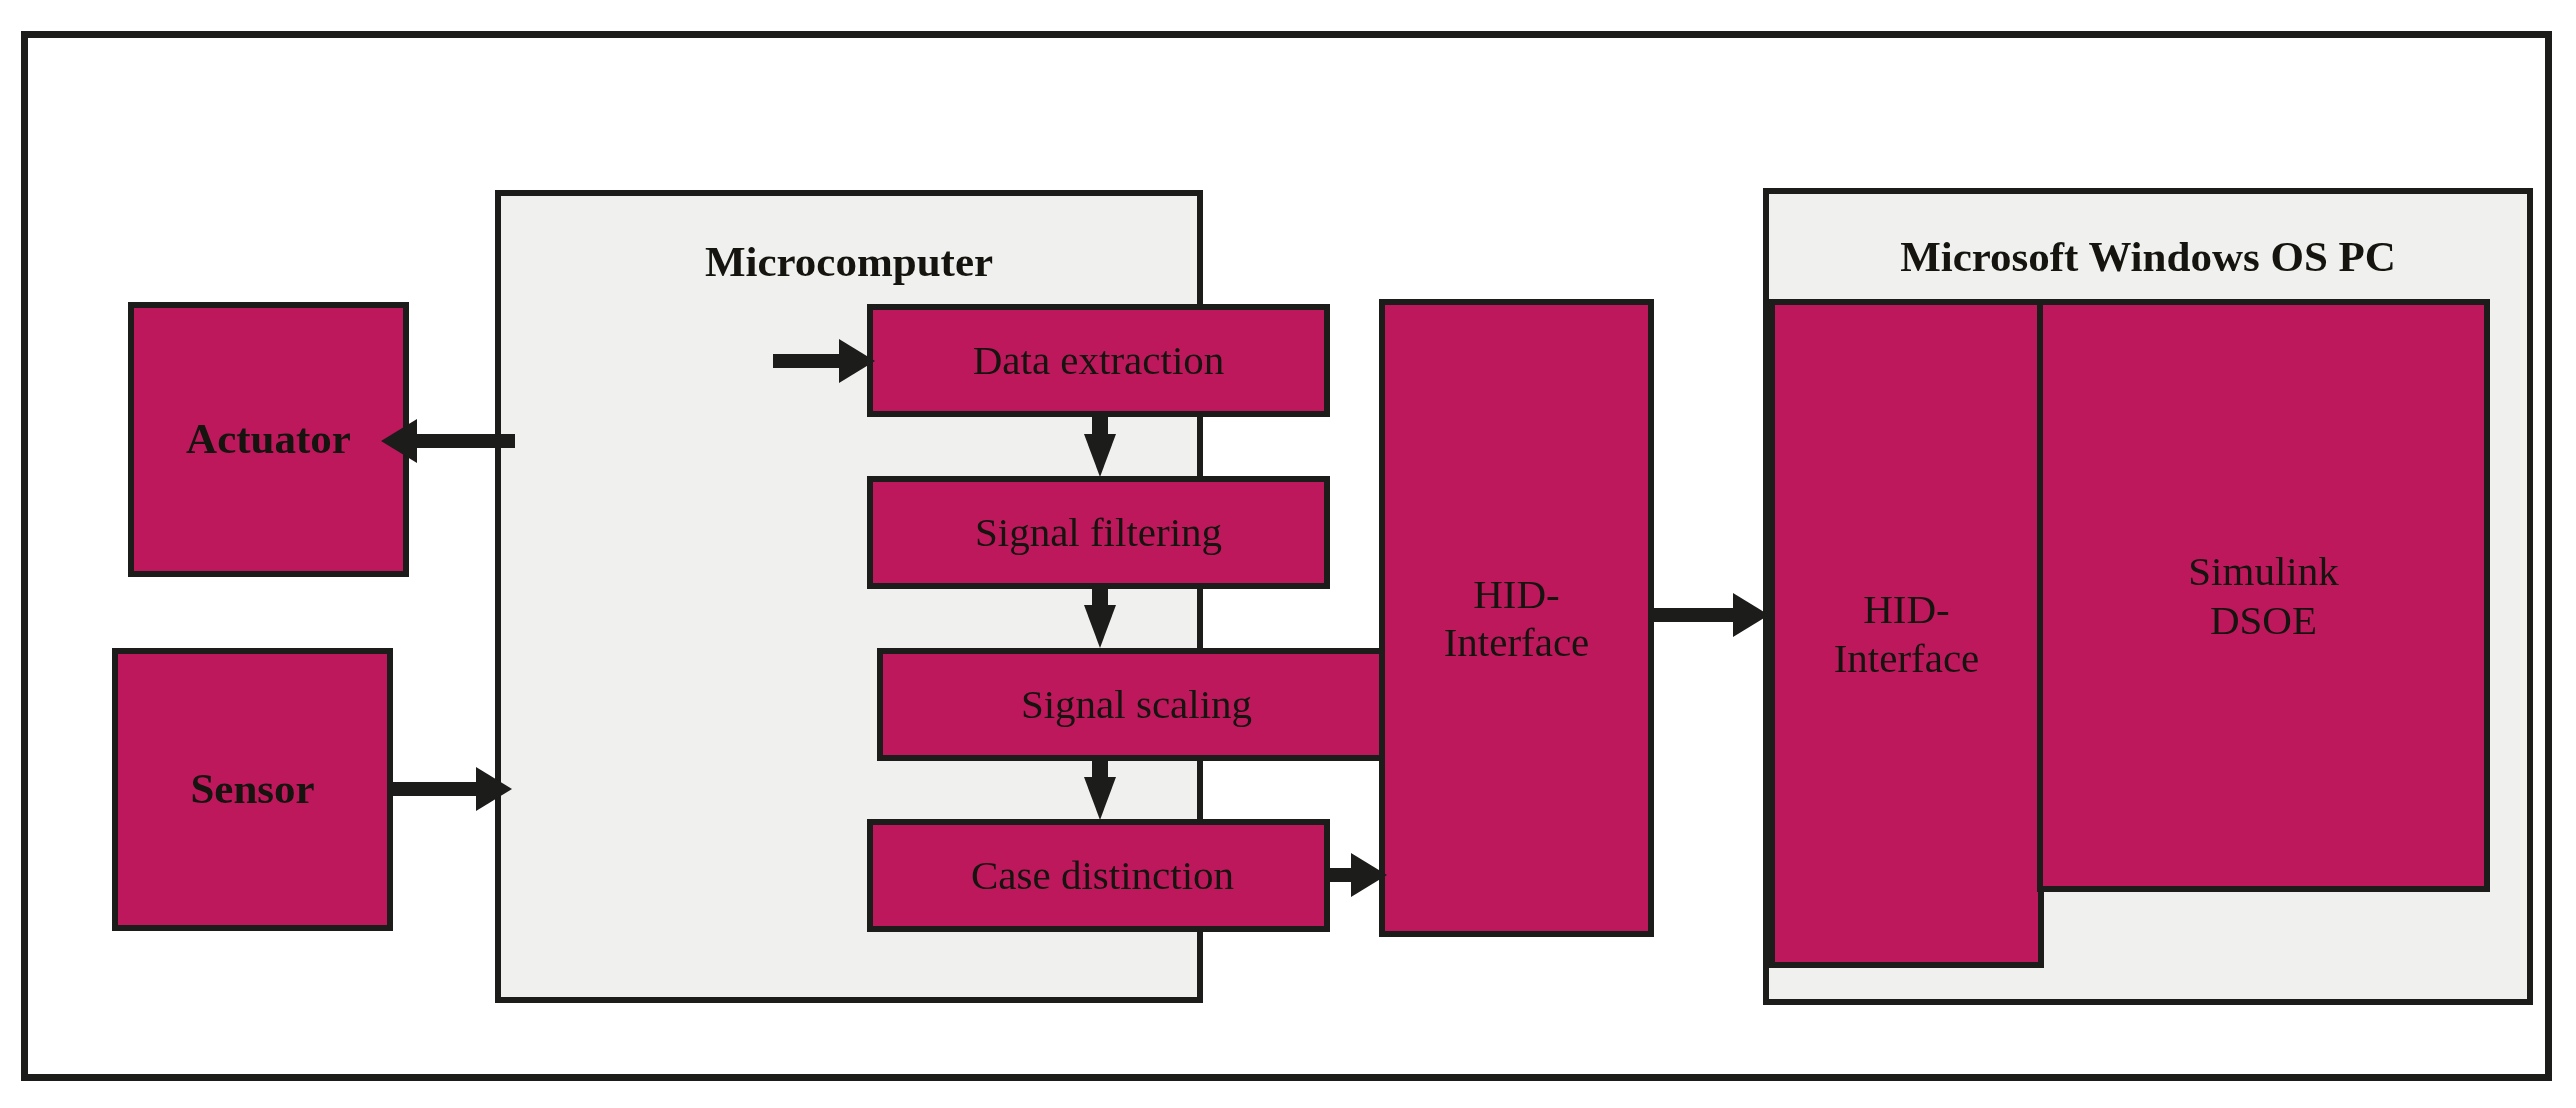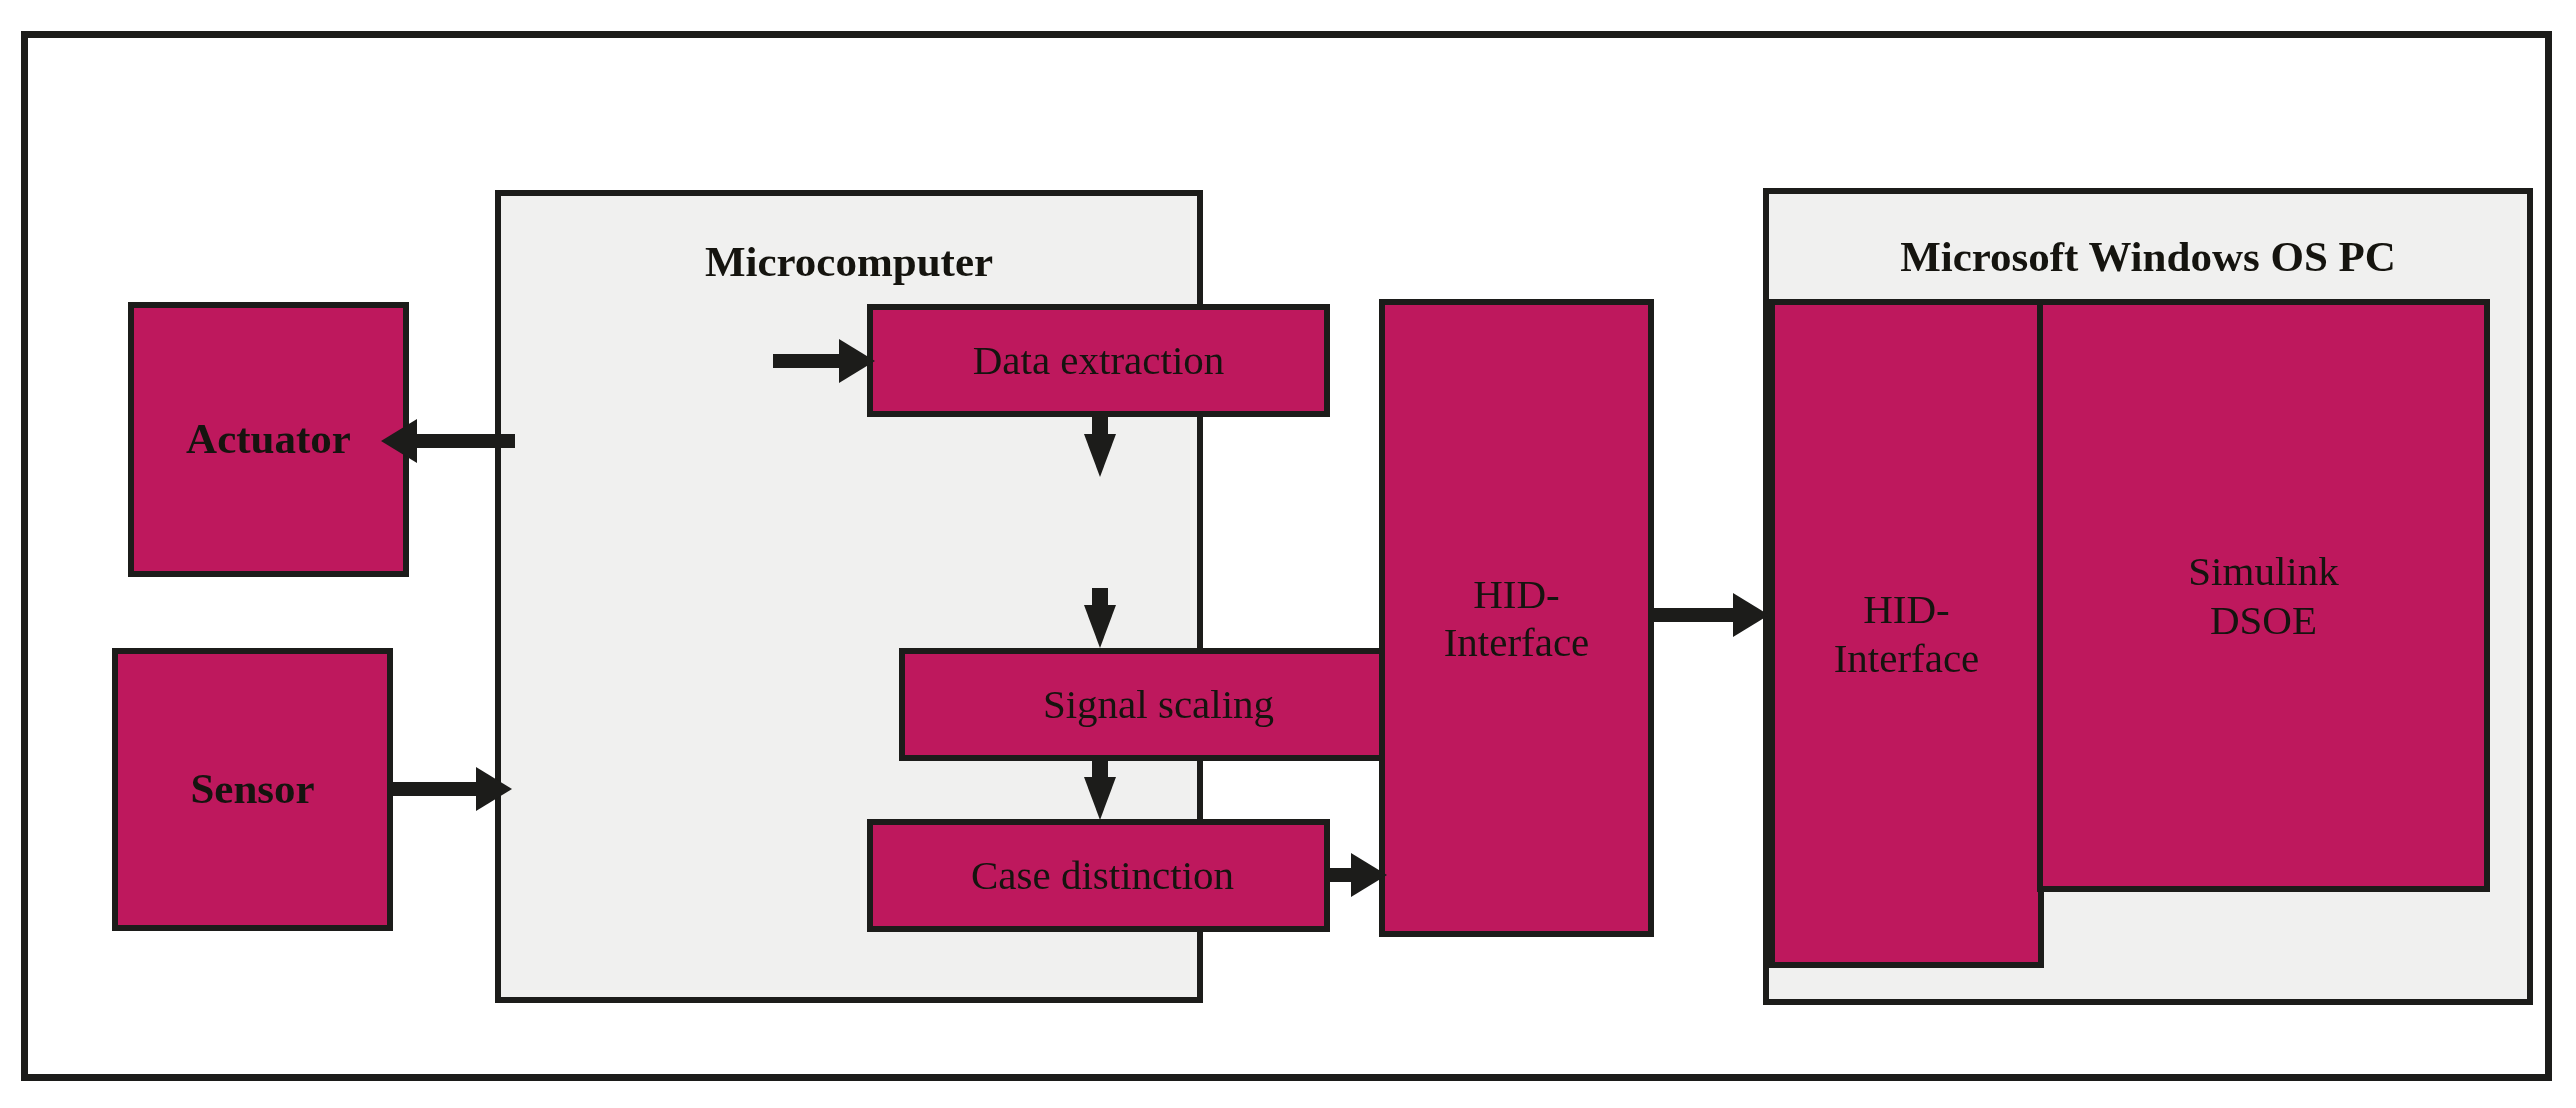--- a/index.html
+++ b/index.html
@@ -51,21 +51,21 @@
   #actuator-box{ left:84px; top:264px; width:281px; height:275px; font-size:43px; font-weight:bold;margin-left:16px;}
   #sensor-box{ left:84px; top:610px; width:281px; height:283px; font-size:43px; font-weight:bold;}
 
   #microcomputer-container{ left:467px; top:152px; width:708px; height:813px;}
   #microcomputer-title{ top:41px; font-size:43px;text-align:center;}
 
   #io-box{ left:474px; top:264px; width:268px; height:635px; font-size:41px;}
 
   #data-extraction-box{ left:839px; top:266px; width:463px; height:113px; font-size:41px;}
   #signal-filtering-box{ left:839px; top:438px; width:463px; height:113px; font-size:41px;}
-  #signal-scaling-box{ left:871px; top:610px; width:519px; height:113px; font-size:41px;}
+  #signal-scaling-box{ left:849px; top:610px; width:519px; height:113px; font-size:41px;}
   #case-distinction-box{ left:839px; top:781px; width:463px; height:113px; font-size:41px;padding-left:8px;}
 
   #mc-hid-box{ left:1351px; top:261px; width:275px; height:638px; font-size:41px;}
 
   #pc-container{ left:1735px; top:150px; width:770px; height:817px;}
   #pc-title{ top:38px; font-size:43px;}
 
   #pc-hid-box{ left:1741px; top:261px; width:275px; height:669px; font-size:41px;}
   #simulink-box{ left:2009px; top:261px; width:453px; height:593px; font-size:41px;}
 
@@ -148,20 +148,23 @@
       <span>Sensor</span>
     </div>
 
     <div class="container-box" id="microcomputer-container">
       <div class="container-title" id="microcomputer-title">Microcomputer</div>
     </div>
 
 
     <div class="box" id="data-extraction-box">
       <span>Data extraction</span>
+    </div>
+    <div class="box" id="signal-filtering-box">
+      <span>Signal filtering</span>
     </div>
     <div class="box" id="signal-scaling-box">
       <span>Signal scaling</span>
     </div>
     <div class="box" id="case-distinction-box">
       <span>Case distinction</span>
     </div>
 
     <div class="box" id="mc-hid-box">
       <span>

